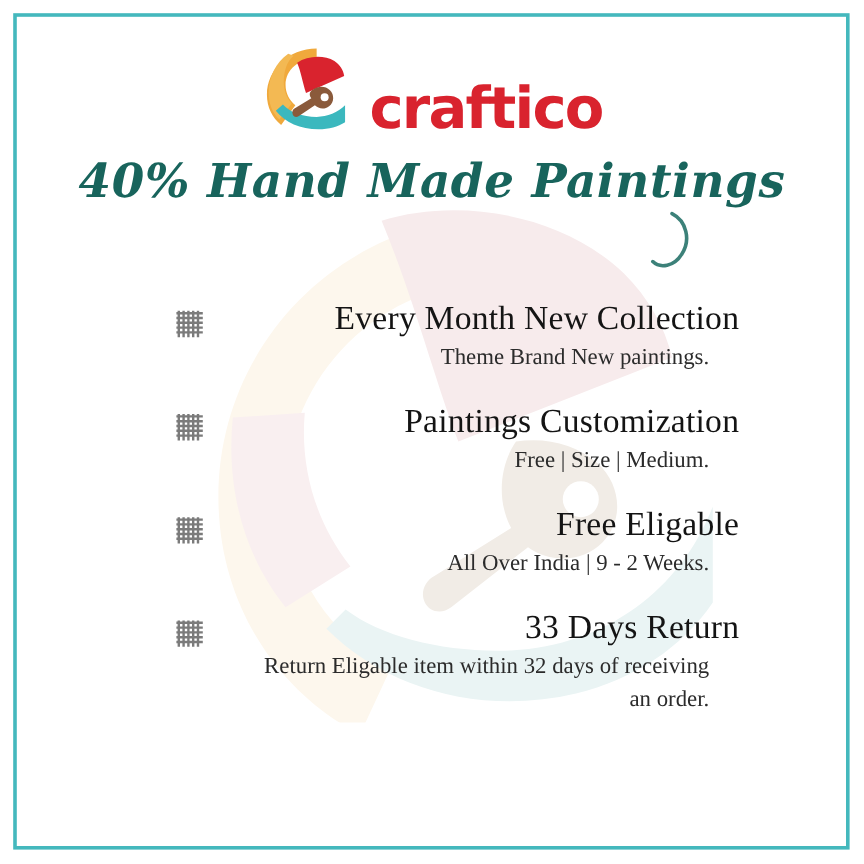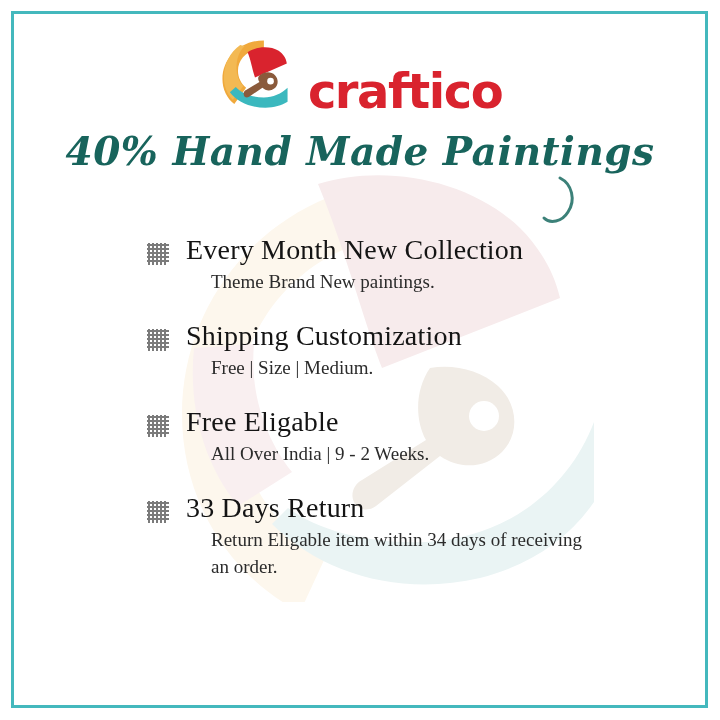--- a/index.html
+++ b/index.html
@@ -78,22 +78,23 @@
     font-weight: bold;
     font-size: 39px;
     letter-spacing: 0.5px;
     white-space: nowrap;
   }
 
   
   #features {
     position: absolute;
     left: 146px;
-    top: 232px;
+    top: 248px;
     width: 470px;
+    text-align: right;
   }
   .feature {
     position: relative;
     padding-left: 40px;
     margin-bottom: 22px;
   }
   .feature:last-child { margin-bottom: 0; }
   .bullet {
     position: absolute;
     left: 0;
@@ -200,21 +201,21 @@
               <line x1="15" y1="1" x2="15" y2="23"></line>
             <line x1="19" y1="1" x2="19" y2="23"></line>
             <line x1="1" y1="3" x2="23" y2="3"></line>
               <line x1="1" y1="7" x2="23" y2="7"></line>
             <line x1="1" y1="11" x2="23" y2="11"></line>
               <line x1="1" y1="15" x2="23" y2="15"></line>
             <line x1="1" y1="19" x2="23" y2="19"></line>
           </g>
         </svg>
       </span>
-      <div class="f-title">Shipping Customization</div>
+      <div class="f-title">Paintings Customization</div>
       <div class="f-sub">Free | Size | Medium.</div>
     </div>
 
     <div class="feature">
       <span class="bullet">
         <svg viewBox="0 0 24 24" xmlns="http://www.w3.org/2000/svg" aria-hidden="true">
           <rect x="1" y="1" width="22" height="22" fill="#ffffff"></rect>
           <g stroke="#7b7b7b" stroke-width="2">
             <line x1="3" y1="1" x2="3" y2="23"></line>
               <line x1="7" y1="1" x2="7" y2="23"></line>
@@ -245,17 +246,17 @@
             <line x1="19" y1="1" x2="19" y2="23"></line>
             <line x1="1" y1="3" x2="23" y2="3"></line>
               <line x1="1" y1="7" x2="23" y2="7"></line>
             <line x1="1" y1="11" x2="23" y2="11"></line>
               <line x1="1" y1="15" x2="23" y2="15"></line>
             <line x1="1" y1="19" x2="23" y2="19"></line>
           </g>
         </svg>
       </span>
       <div class="f-title">33 Days Return</div>
-      <div class="f-sub">Return Eligable item within 34 days of receiving an order.</div>
+      <div class="f-sub">Return Eligable item within 32 days of receiving an order.</div>
     </div>
 
   </div>
 </div>
 
 </body></html>

